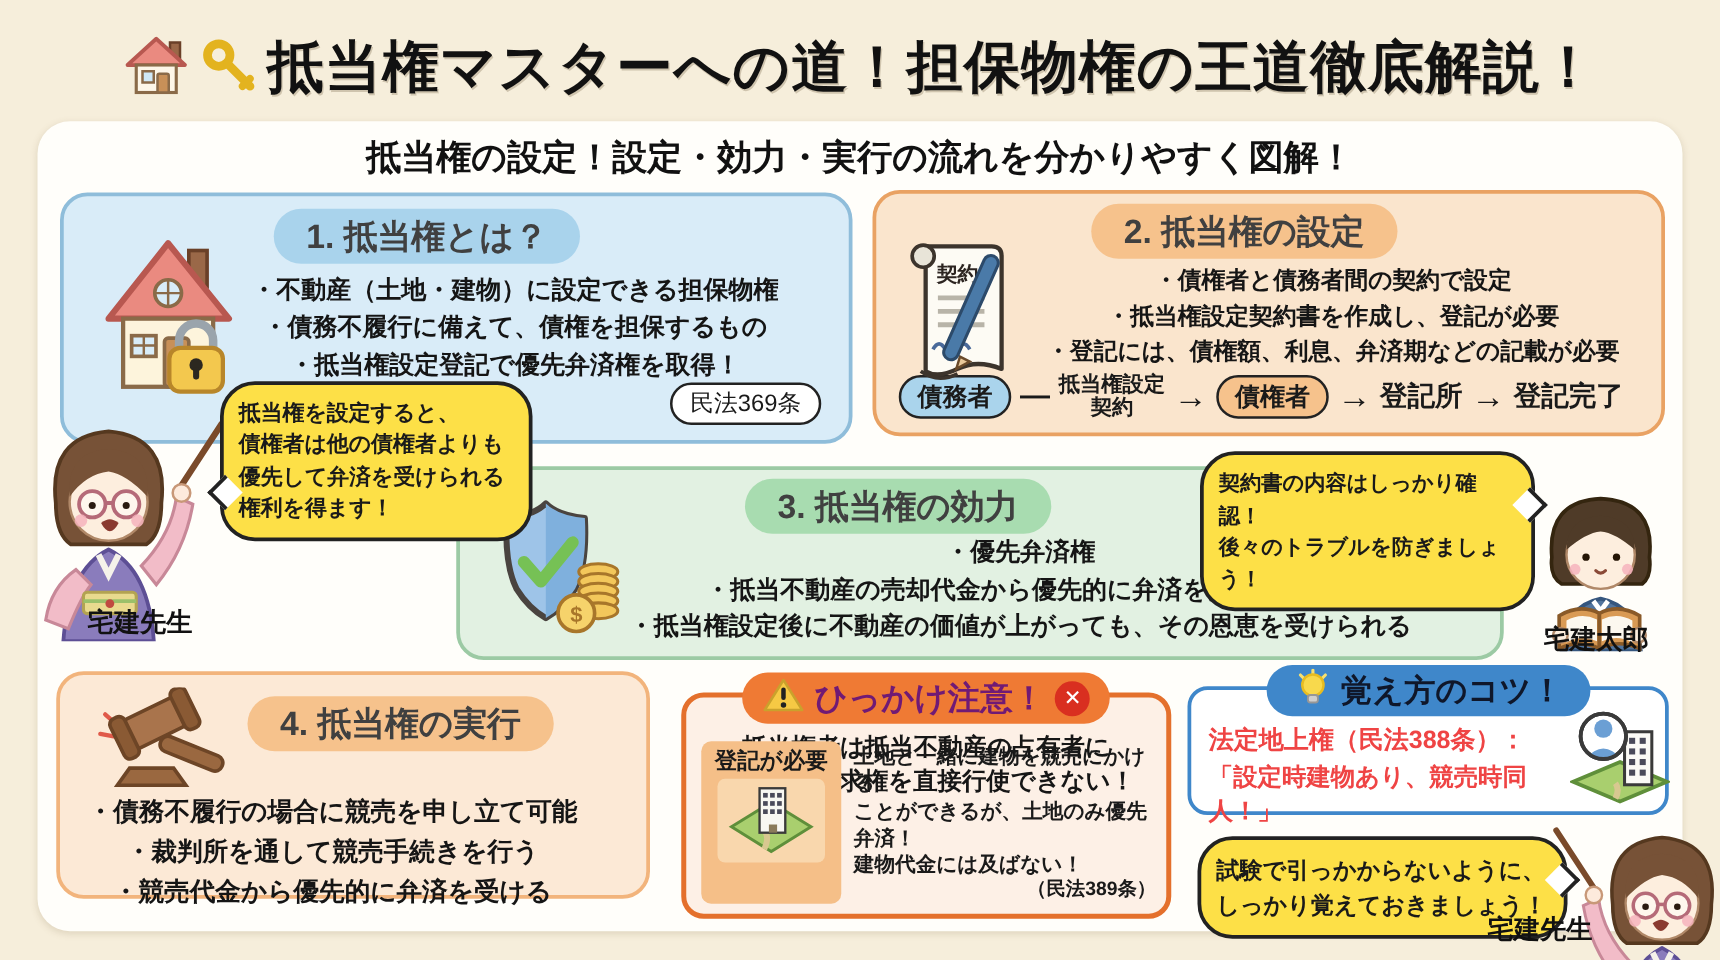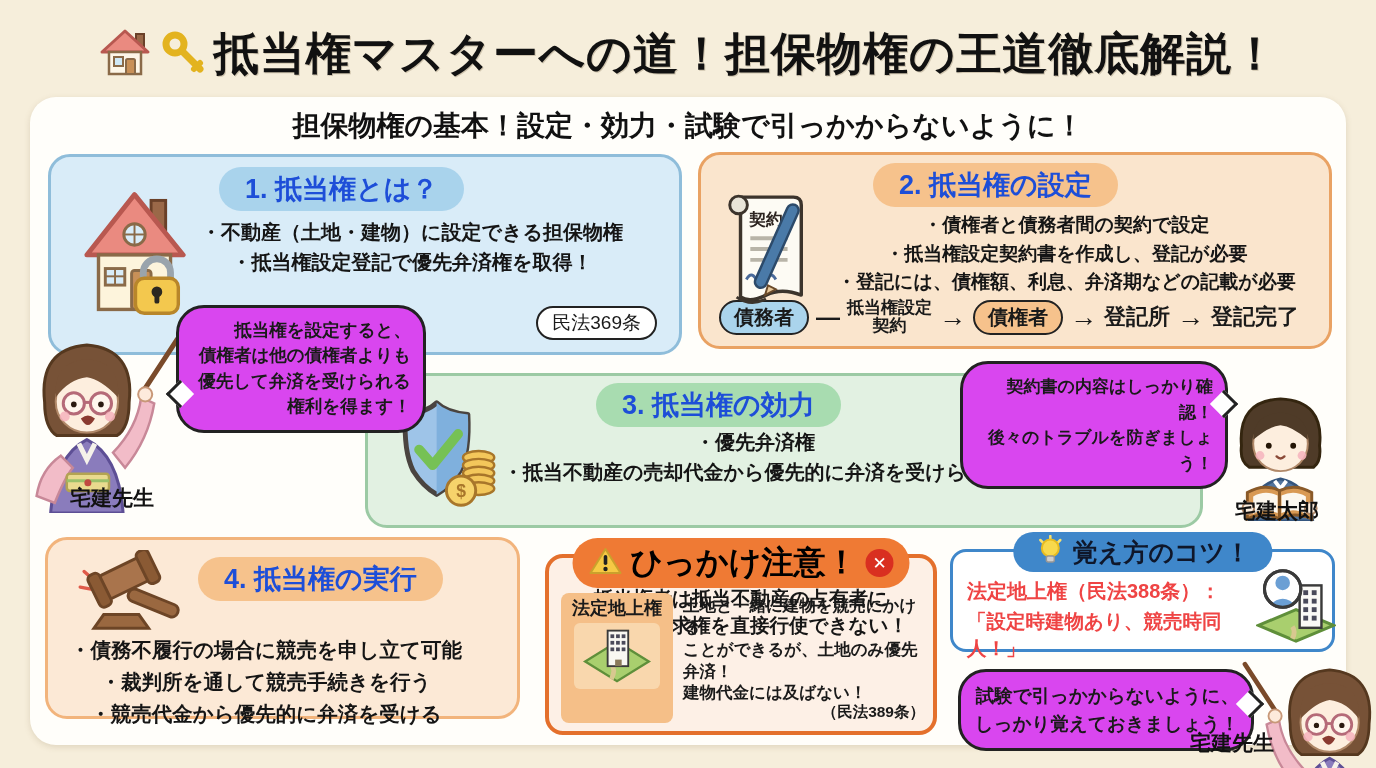--- a/index.html
+++ b/index.html
@@ -34,21 +34,21 @@
 
   
   .secbox{ position:absolute; border-radius:22px; }
   .sec1{ left:18px; top:57px; width:634px; height:201px; background:#d9ecf8; border:3px solid #8fbdda; }
   .sec2{ left:668px; top:55px; width:634px; height:197px; background:#fae5cd; border:3px solid #e9a263; }
   .sec3{ left:335px; top:276px; width:838px; height:155px; background:#e2f1e2; border:3px solid #9ccaa4; }
   .sec4{ left:15px; top:440px; width:475px; height:182px; background:#fce9d6; border:3px solid #f2b47c; }
 
   .sec-pill{
     position:absolute; border-radius:28px; padding:4px 26px;
-    font-size:27px; font-weight:900; color:#1d4ed8; white-space:nowrap;
+    font-size:27px; font-weight:900; color:#404040; white-space:nowrap;
   }
   .pill-blue{ background:#a9d3ec; }
   .pill-orange{ background:#f6c28c; }
   .pill-green{ background:#a8dcb0; }
 
   .bullets{ position:absolute; font-weight:800; color:#151515;text-align:center; }
   .sec1 .bullets{ left:150px; top:60px; font-size:20px; line-height:1.5; }
   .sec2 .bullets{ left:136px; top:56px; font-size:19px; line-height:1.5; }
   .sec3 .bullets{ left:135px; top:52px; font-size:20px; line-height:1.48; }
   .sec4 .bullets{ left:22px; top:94px; font-size:20.5px; line-height:1.55; }
@@ -69,22 +69,22 @@
   }
   .flow-pill.debtor{ background:#aad4ec; }
   .flow-pill.creditor{ background:#f6c28c; }
   .flow-dash{ font-size:24px; font-weight:900; }
   .flow-arrow{ font-size:27px; font-weight:900; }
   .flow-contract{ font-size:17px; font-weight:900; line-height:1.1; text-align:center; }
   .flow-text{ font-size:22px; font-weight:900; white-space:nowrap; }
 
   
   .bubble{
-    position:absolute; background:#d946ef; border:3px solid #222; border-radius:28px;
-    padding:10px 12px; text-align:right; font-weight:800; z-index:6;
+    position:absolute; background:#fde047; border:3px solid #222; border-radius:28px;
+    padding:10px 12px; text-align:left; font-weight:800; z-index:6;
   }
   .bubble .tail{
     position:absolute; width:20px; height:20px; background:#fff; transform:rotate(45deg);
   }
   .bubble1{ left:146px; top:208px; width:250px; font-size:17.5px; line-height:1.45; }
   .bubble1 .tail{ left:-9px; bottom:26px; border-left:3px solid #222; border-bottom:3px solid #222; }
   .bubble2{ left:930px; top:264px; width:268px; font-size:17px; line-height:1.5; }
   .bubble2 .tail{ right:-9px; top:30px; border-right:3px solid #222; border-top:3px solid #222; }
   .bubble3{ left:928px; top:572px; width:296px; font-size:18.5px; line-height:1.5; }
   .bubble3 .tail{ right:-9px; top:22px; border-right:3px solid #222; border-top:3px solid #222; }
@@ -96,21 +96,21 @@
   
   .hikkake{
     position:absolute; left:515px; top:457px; width:392px; height:181px;
     background:#fdf0e6; border:4px solid #e4702c; border-radius:18px; z-index:2;
   }
   .hikkake-banner{
     position:absolute; top:-20px; left:50%; transform:translateX(-50%);
     background:#ef7a34; border-radius:30px; padding:3px 16px;
     display:flex; align-items:center; gap:8px; white-space:nowrap; z-index:3;
   }
-  .hikkake-banner .t{ font-size:32px; font-weight:900; color:#000000; }
+  .hikkake-banner .t{ font-size:26px; font-weight:900; color:#701a75; }
   .cross-badge{
     display:inline-flex; align-items:center; justify-content:center;
     width:28px; height:28px; border-radius:50%; background:#d92f20; color:#fff;
     font-size:17px; font-weight:900;
   }
   .hikkake-body{
     margin-top:27px; text-align:center; font-size:19.5px; font-weight:900; line-height:1.4; color:#161616;
   }
   .hikkake-bottom{
     position:absolute; left:12px; right:8px; bottom:8px; display:flex; gap:10px; align-items:stretch;
@@ -157,21 +157,21 @@
       <circle cx="15" cy="15" r="9" fill="none" stroke="#e3b31f" stroke-width="7"></circle>
       <line x1="22" y1="22" x2="40" y2="40" stroke="#e3b31f" stroke-width="7" stroke-linecap="round"></line>
       <line x1="34" y1="40" x2="40" y2="34" stroke="#e3b31f" stroke-width="6" stroke-linecap="round"></line>
     </svg>
   </span>
   <span class="title-text">抵当権マスターへの道！担保物権の王道徹底解説！</span>
 </div>
 
 <div class="canvas">
 
-  <div class="subtitle">担保物権の基本！設定・効力・試験で引っかからないように！</div>
+  <div class="subtitle">抵当権の設定！設定・効力・実行の流れを分かりやすく図解！</div>
 
   <div class="secbox sec1">
     <span class="char" style="left:28px; top:22px;">
       <svg width="112" height="146" viewBox="0 0 115 150">
         <rect x="74" y="22" width="15" height="30" fill="#9a6848" stroke="#6a4028" stroke-width="3"></rect>
         <path d="M 8,78 L 57,16 L 107,78 Z" fill="#ea8a80" stroke="#b85850" stroke-width="5" stroke-linejoin="round"></path>
         <rect x="20" y="78" width="74" height="56" fill="#fdf4dc" stroke="#8a6a48" stroke-width="3.5"></rect>
         <circle cx="57" cy="57" r="11" fill="#d8ecf8" stroke="#8a6a48" stroke-width="3"></circle>
         <line x1="46" y1="57" x2="68" y2="57" stroke="#8a6a48" stroke-width="2"></line>
         <line x1="57" y1="46" x2="57" y2="68" stroke="#8a6a48" stroke-width="2"></line>
@@ -181,20 +181,21 @@
         <rect x="54" y="94" width="20" height="40" rx="3" fill="#c89058" stroke="#8a6a48" stroke-width="3"></rect>
         <path d="M 66,104 v -8 a 14,14 0 0 1 28,0 v 8" fill="none" stroke="#9aa4ac" stroke-width="7"></path>
         <rect x="58" y="102" width="44" height="36" rx="9" fill="#f3c84e" stroke="#b8862a" stroke-width="3.5"></rect>
         <circle cx="80" cy="116" r="5.5" fill="#2c2820"></circle>
         <rect x="77.5" y="118" width="5" height="10" rx="2" fill="#2c2820"></rect>
       </svg>
     </span>
     <div class="sec-pill pill-blue" style="left:168px; top:10px;">1. 抵当権とは？</div>
     <div class="bullets">
       <div>・不動産（土地・建物）に設定できる担保物権</div>
+      <div>・債務不履行に備えて、債権を担保するもの</div>
       <div>・抵当権設定登記で優先弁済権を取得！</div>
     </div>
     <div class="law-badge" style="right:22px; bottom:12px;">民法369条</div>
   </div>
 
   <div class="secbox sec2">
     <span class="char" style="left:16px; top:26px;">
       <svg width="98" height="142" viewBox="0 0 100 140">
         <path d="M 24,14 L 78,14 Q 86,14 86,22 L 86,114 Q 66,106 50,114 Q 34,122 24,116 Z" fill="#fdfbf4" stroke="#3c342c" stroke-width="3.5" stroke-linejoin="round"></path>
         <circle cx="22" cy="22" r="9" fill="#e8e4d8" stroke="#3c342c" stroke-width="3"></circle>
@@ -242,20 +243,21 @@
         <ellipse cx="99" cy="86" rx="16" ry="6.5" fill="#f3c75b" stroke="#a8762a" stroke-width="2.5"></ellipse>
         <ellipse cx="99" cy="94" rx="16" ry="6.5" fill="#f3c75b" stroke="#a8762a" stroke-width="2.5"></ellipse>
         <circle cx="81" cy="96" r="15" fill="#f6d36b" stroke="#a8762a" stroke-width="3"></circle>
         <text x="81" y="103" font-size="18" font-weight="bold" text-anchor="middle" fill="#a8762a">$</text>
       </svg>
     </span>
     <div class="sec-pill pill-green" style="left:228px; top:7px;">3. 抵当権の効力</div>
     <div class="bullets">
       <div>・優先弁済権</div>
       <div>・抵当不動産の売却代金から優先的に弁済を受けられる</div>
+      <div>・抵当権設定後に不動産の価値が上がっても、その恩恵を受けられる</div>
     </div>
     <div class="law-badge" style="left:712px; top:74px;">民法370条</div>
   </div>
 
   <div class="secbox sec4">
     <span class="char" style="left:22px; top:10px;">
       <svg width="128" height="88" viewBox="0 0 130 90">
         <path d="M 14,22 L 23,30 M 10,38 L 21,40" stroke="#e05a4a" stroke-width="3.5" stroke-linecap="round"></path>
         <rect x="62" y="38" width="54" height="13" rx="6" transform="rotate(22 62 38)" fill="#9a6840" stroke="#6d4526" stroke-width="3"></rect>
         <g transform="rotate(-26 55 30)">
@@ -283,21 +285,21 @@
           <circle cx="17" cy="23" r="2.2" fill="#222"></circle>
         </svg>
       </span>
       <span class="t">ひっかけ注意！</span>
       <span class="cross-badge">✕</span>
     </div>
     <div class="hikkake-body preline">抵当権者は抵当不動産の占有者に
 建物収去請求権を直接行使できない！</div>
     <div class="hikkake-bottom">
       <div class="ikkatsu-panel">
-        <div class="ikkatsu-label">法定地上権</div>
+        <div class="ikkatsu-label">登記が必要</div>
         <div class="ikkatsu-iconbox">
           <svg width="70" height="58" viewBox="0 0 72 62">
             <polygon points="36,18 70,39 36,60 2,39" fill="#a9cf6e" stroke="#5f8f3a" stroke-width="2.5"></polygon>
             <path d="M 30,58 Q 35,48 30,42" stroke="#d8c890" stroke-width="5" fill="none"></path>
             <rect x="26" y="6" width="22" height="38" fill="#f8f7f2" stroke="#3a3a3a" stroke-width="2"></rect>
             <g fill="#4a4a5a">
               <rect x="29" y="10" width="4" height="4"></rect>
                 <rect x="35" y="10" width="4" height="4"></rect>
                 <rect x="41" y="10" width="4" height="4"></rect>
               <rect x="29" y="17" width="4" height="4"></rect>

